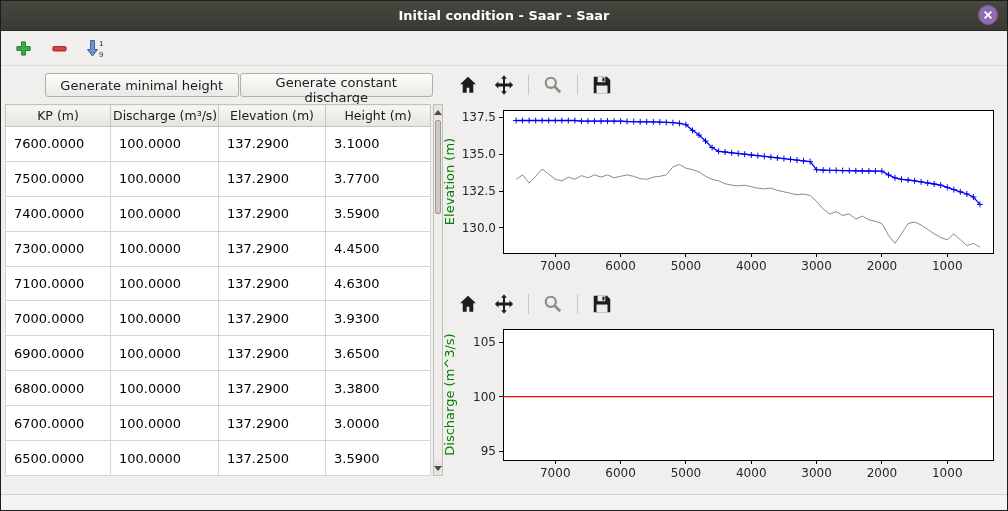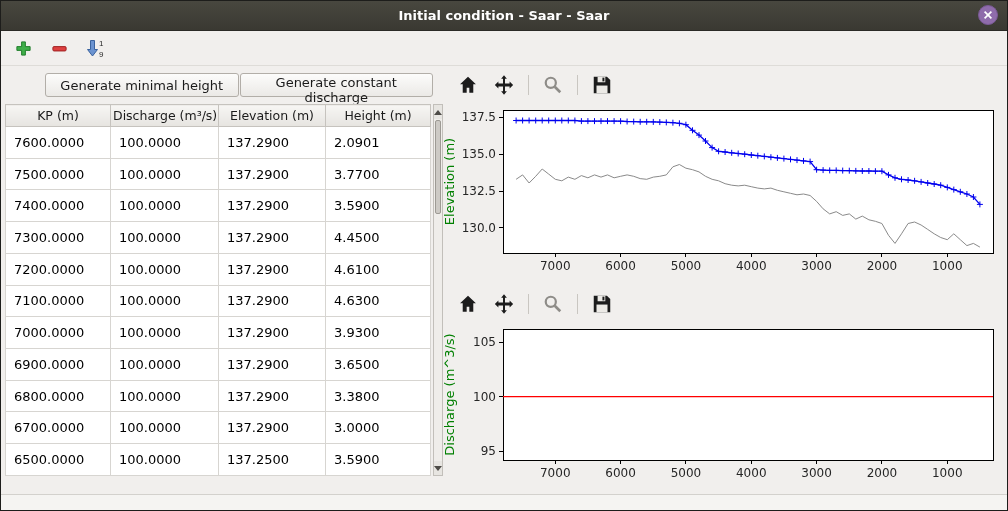--- a/index.html
+++ b/index.html
@@ -92,45 +92,39 @@
                 <th>Discharge (m³/s)</th>
                 <th>Elevation (m)</th>
                 <th>Height (m)</th>
               </tr>
             </thead>
           <tbody id="table-body">
               <tr>
                 <td>7600.0000</td>
                 <td>100.0000</td>
                 <td>137.2900</td>
-                <td>2.0901</td>
+                <td>3.1000</td>
               </tr>
               <tr>
                 <td>7500.0000</td>
                 <td>100.0000</td>
                 <td>137.2900</td>
                 <td>3.7700</td>
               </tr>
               <tr>
                 <td>7400.0000</td>
                 <td>100.0000</td>
                 <td>137.2900</td>
                 <td>3.5900</td>
               </tr>
               <tr>
                 <td>7300.0000</td>
                 <td>100.0000</td>
                 <td>137.2900</td>
                 <td>4.4500</td>
-              </tr>
-              <tr>
-                <td>7200.0000</td>
-                <td>100.0000</td>
-                <td>137.2900</td>
-                <td>4.6100</td>
               </tr>
               <tr>
                 <td>7100.0000</td>
                 <td>100.0000</td>
                 <td>137.2900</td>
                 <td>4.6300</td>
               </tr>
               <tr>
                 <td>7000.0000</td>
                 <td>100.0000</td>

